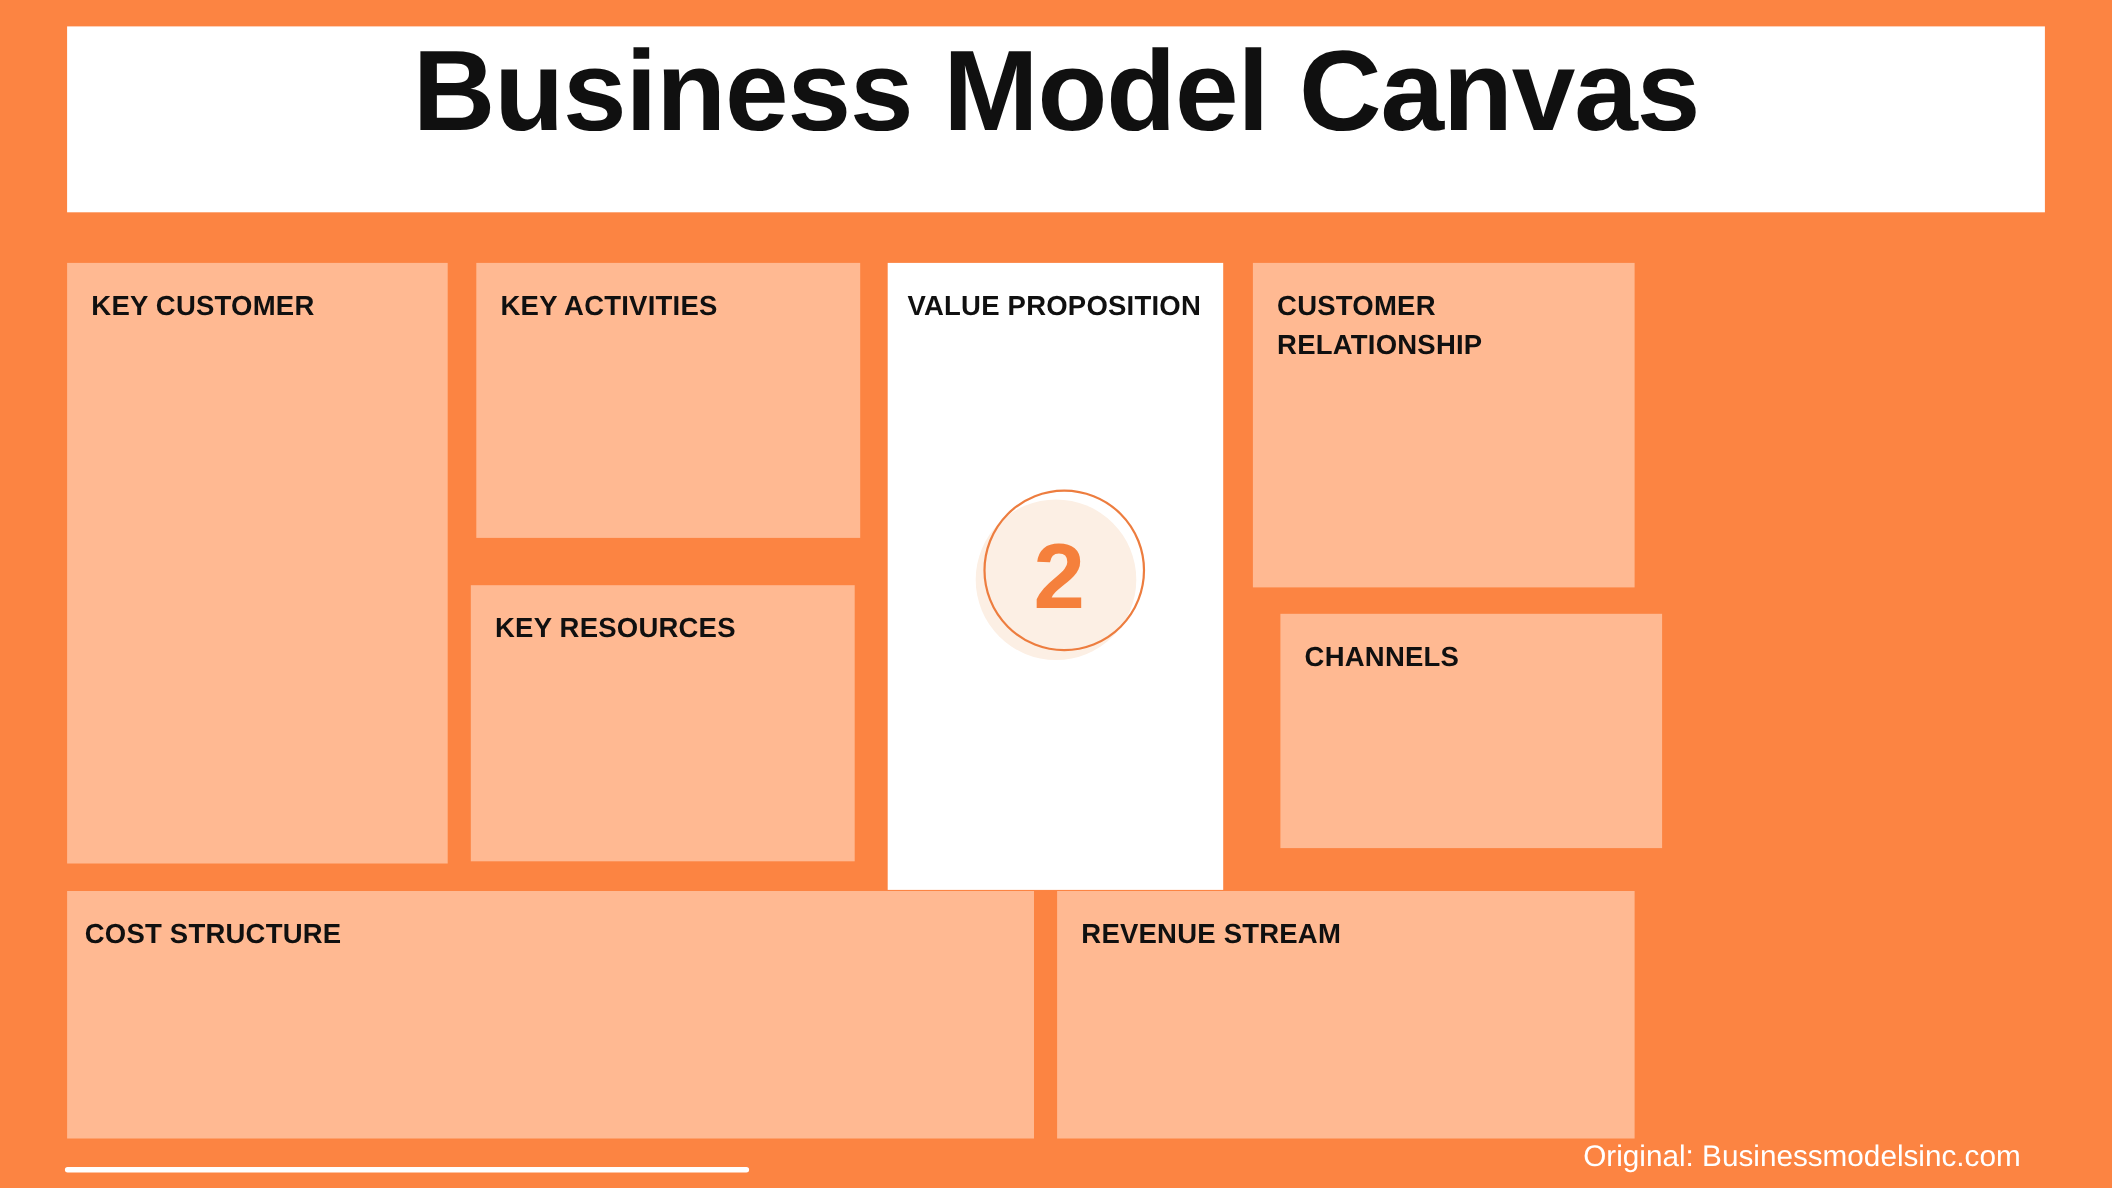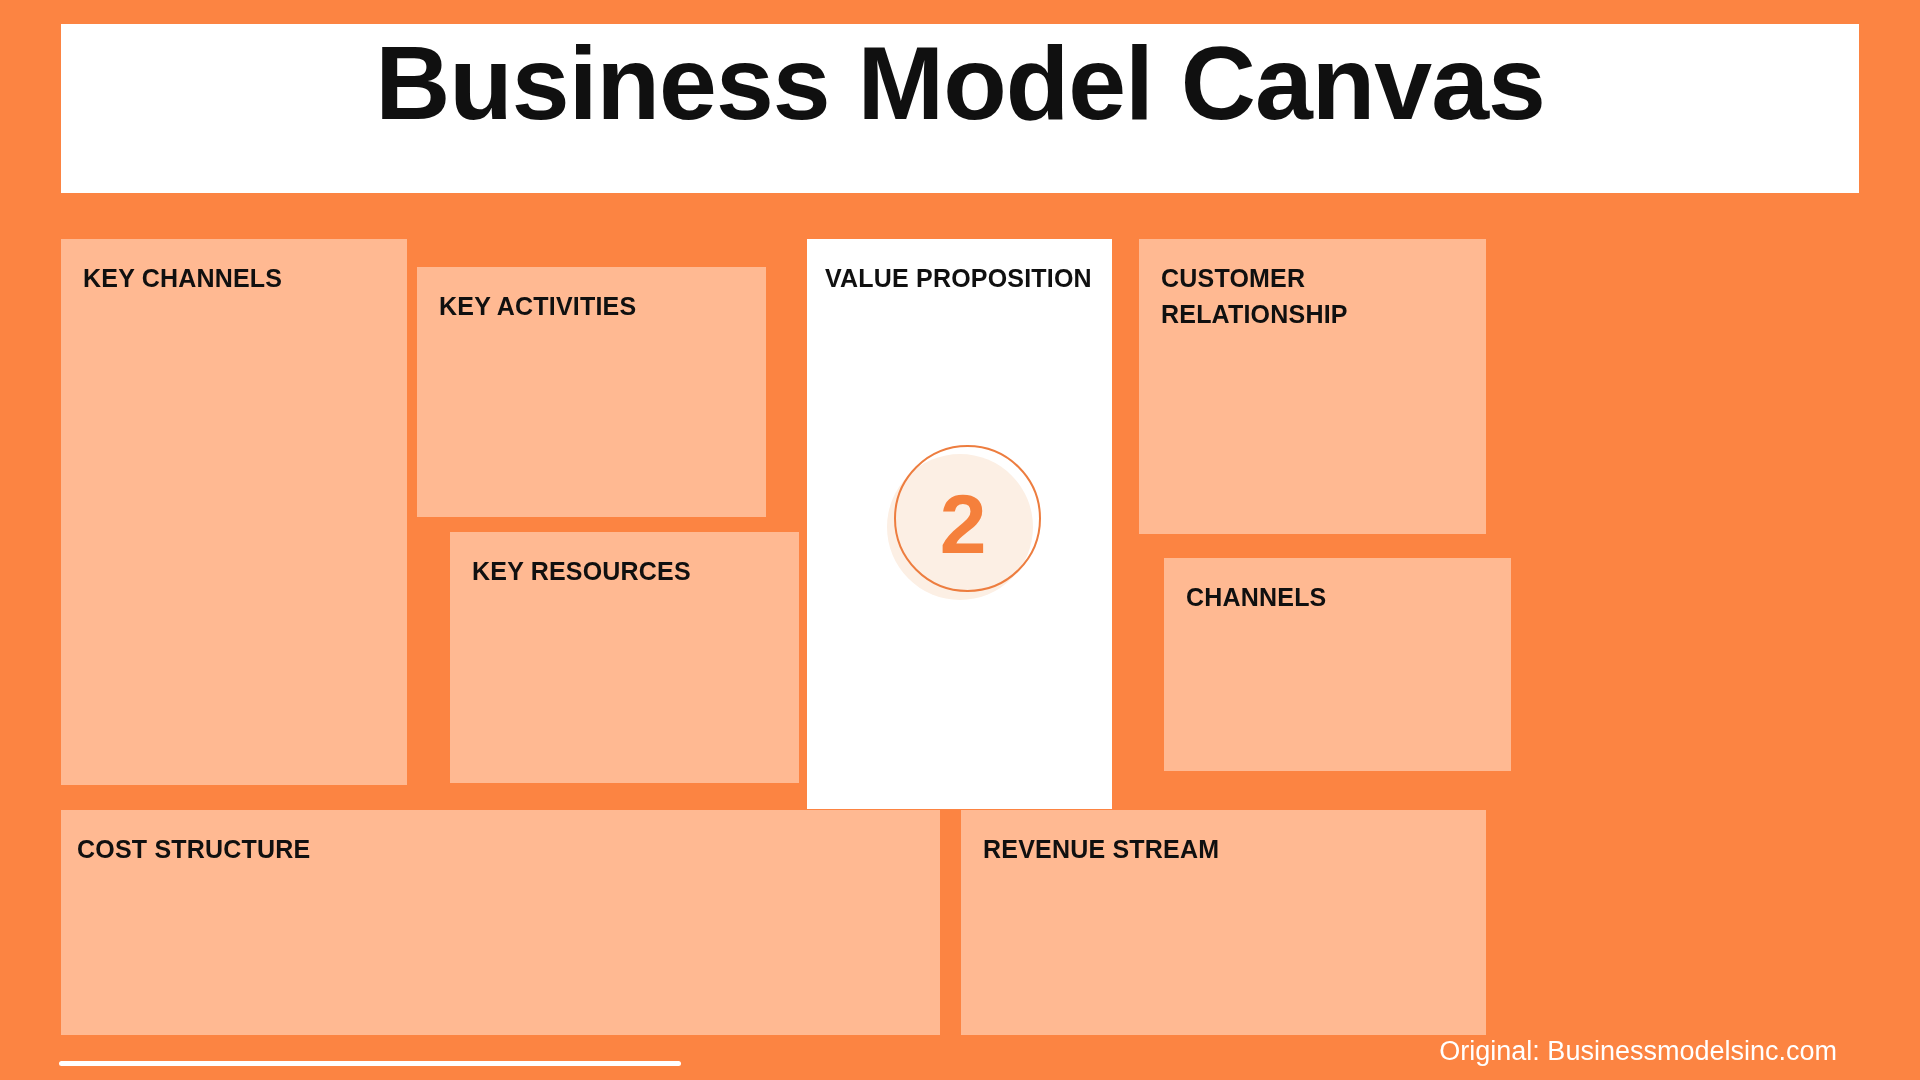--- a/index.html
+++ b/index.html
@@ -27,22 +27,22 @@
     position:absolute;background:var(--box);
     padding:22px 22px 0 22px;
   }
   .box.white{background:#FFFFFF;}
   .box-label{
     font-size:25px;font-weight:700;color:var(--ink);letter-spacing:0.2px;
     line-height:1.42;white-space:nowrap;
   }
   .box-label.wrap{white-space:normal;}
   .b-key-partner{left:61px;top:239px;width:346px;height:546px;}
-  .b-key-activities{left:417px;top:239px;width:349px;height:250px;margin-top:28px;}
-  .b-key-resources{left:450px;top:532px;width:349px;height:251px;}
+  .b-key-activities{left:433px;top:239px;width:349px;height:250px;}
+  .b-key-resources{left:428px;top:532px;width:349px;height:251px;}
   .b-value-proposition{left:807px;top:239px;width:305px;height:570px;padding:22px 18px 0 18px;}
   .b-customer-relationship{left:1139px;top:239px;width:347px;height:295px;}
   .b-channels{left:1164px;top:558px;width:347px;height:213px;}
   .b-customer-segment{left:1512px;top:239px;width:347px;height:796px;}
   .b-cost-structure{left:61px;top:810px;width:879px;height:225px;padding-left:16px;}
   .b-revenue-stream{left:961px;top:810px;width:525px;height:225px;}
 
   .badge{position:absolute;left:80px;top:206px;width:156px;height:156px;}
   .badge .fill{
     position:absolute;left:0;top:9px;width:146px;height:146px;border-radius:50%;
@@ -69,21 +69,21 @@
 </head>
 <body>
 
 <div class="stage">
 
   <div class="banner">
     <h1>Business Model Canvas</h1>
   </div>
 
   <div class="box b-key-partner">
-    <div class="box-label">KEY CHANNELS</div>
+    <div class="box-label">KEY CUSTOMER</div>
   </div>
 
   <div class="box b-key-activities">
     <div class="box-label">KEY ACTIVITIES</div>
   </div>
 
   <div class="box b-key-resources">
     <div class="box-label">KEY RESOURCES</div>
   </div>
 

